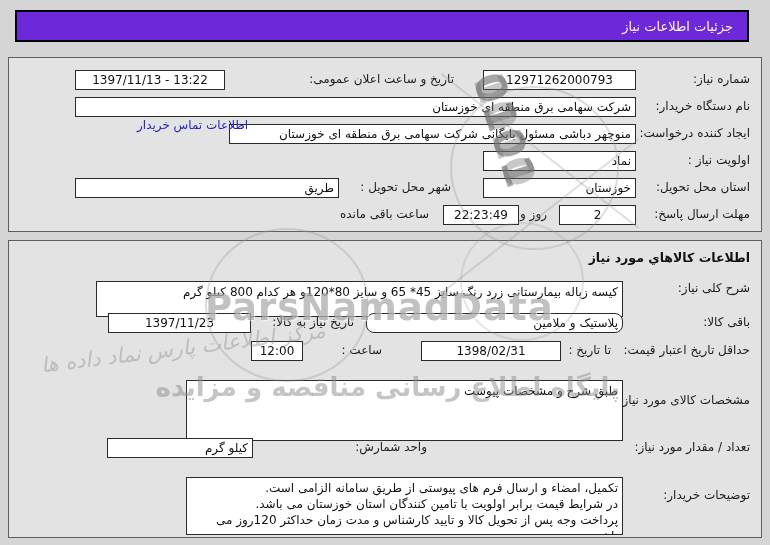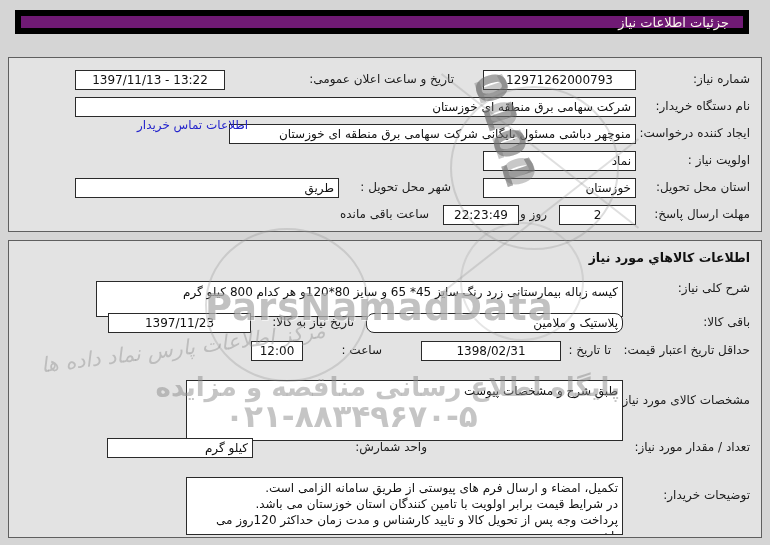--- a/index.html
+++ b/index.html
@@ -7,22 +7,22 @@
     width:770px;height:545px;
     background:#d5d5d5;
     font-family:"DejaVu Sans",sans-serif;
     font-size:12px;color:#111;
     overflow:hidden;
   }
   .page{position:relative;width:770px;height:545px;direction:rtl;}
 
   
   .titlebar{
-    position:absolute;left:15px;top:10px;width:734px;height:24px;
-    background:#701a75;border:6px solid #000000;
+    position:absolute;left:15px;top:10px;width:734px;height:32px;
+    background:#6d28d9;border:2px solid #000000;
     color:#fdf8ee;display:flex;align-items:center;justify-content:flex-start;
     padding:0 14px;box-sizing:border-box;font-size:13px;
   }
 
   
   .panel{
     position:absolute;left:8px;width:754px;
     background:#e3e3e3;border:1px solid #5f5f5f;
     box-sizing:border-box;
   }
@@ -153,16 +153,15 @@
     <div class="wm-line l1"></div>
     <div class="wm-line l2"></div>
     <div class="wm-digits">
       <div>0101</div>
       <div>1001</div>
       <div>0110</div>
     </div>
     <div class="wm-brand">ParsNamadData</div>
     <div class="wm-script">مرکز اطلاعات پارس نماد داده ها</div>
     <div class="wm-slogan">پایگاه اطلاع رسانی مناقصه و مزایده</div>
-    <div class="wm-phone">۰۲۱-۸۸۳۴۹۶۷۰-۵</div>
   </div>
 
 </div>
 
 </body></html>

